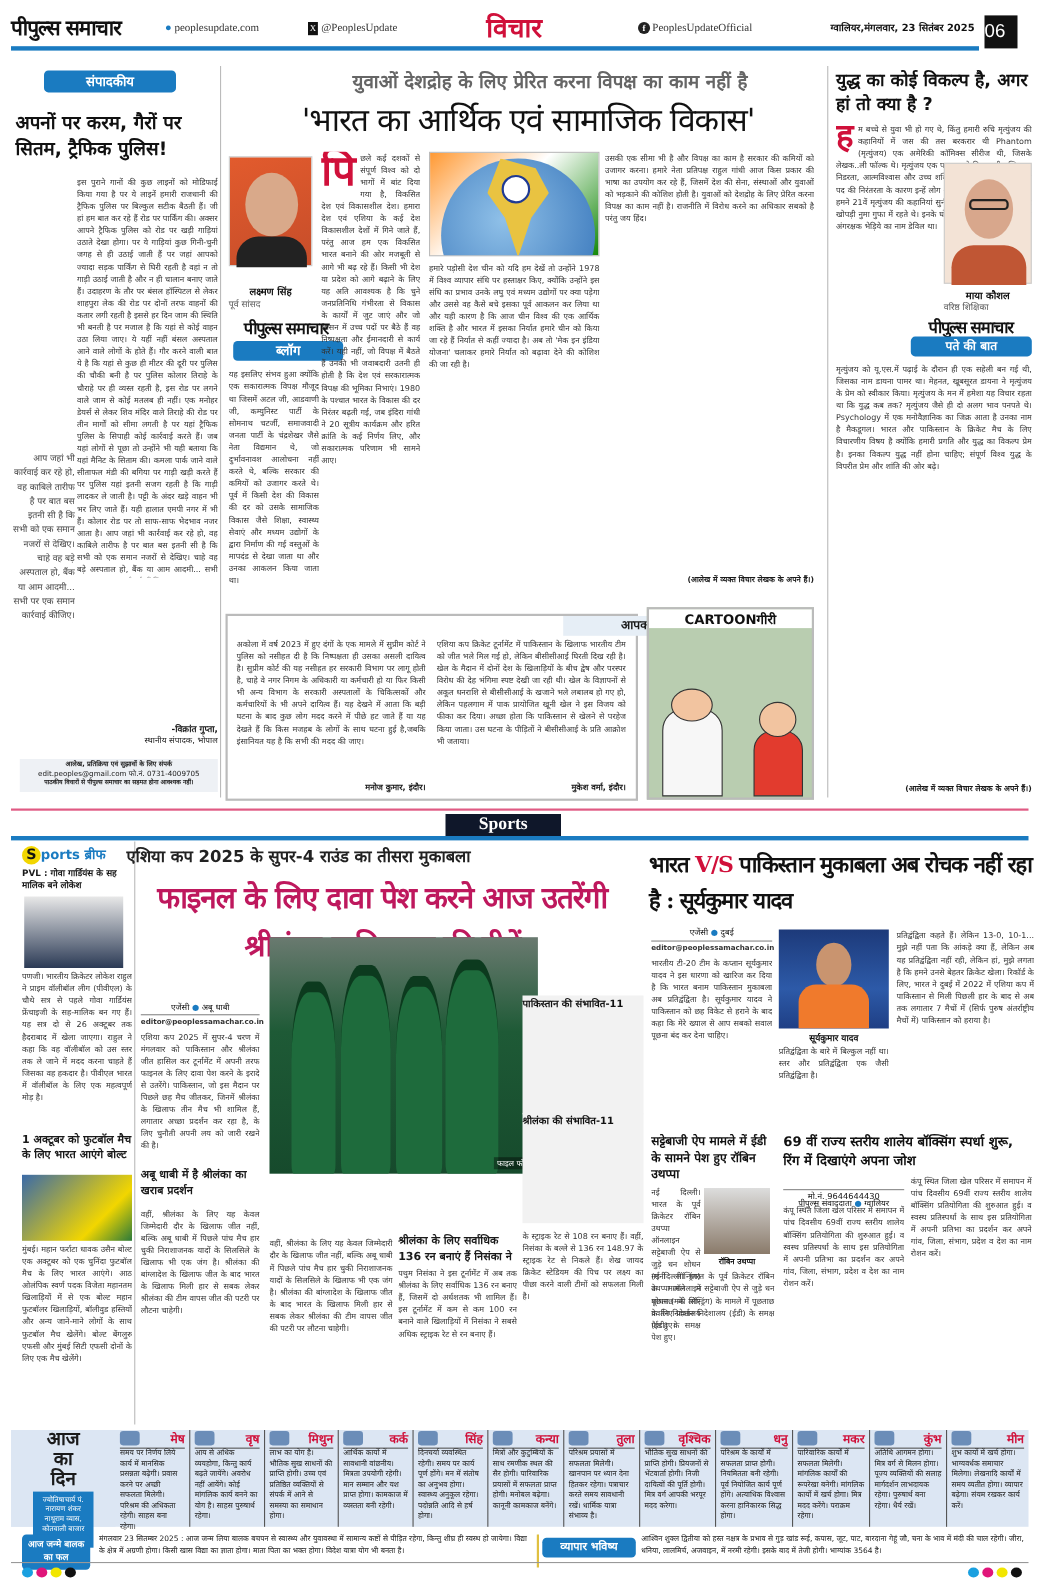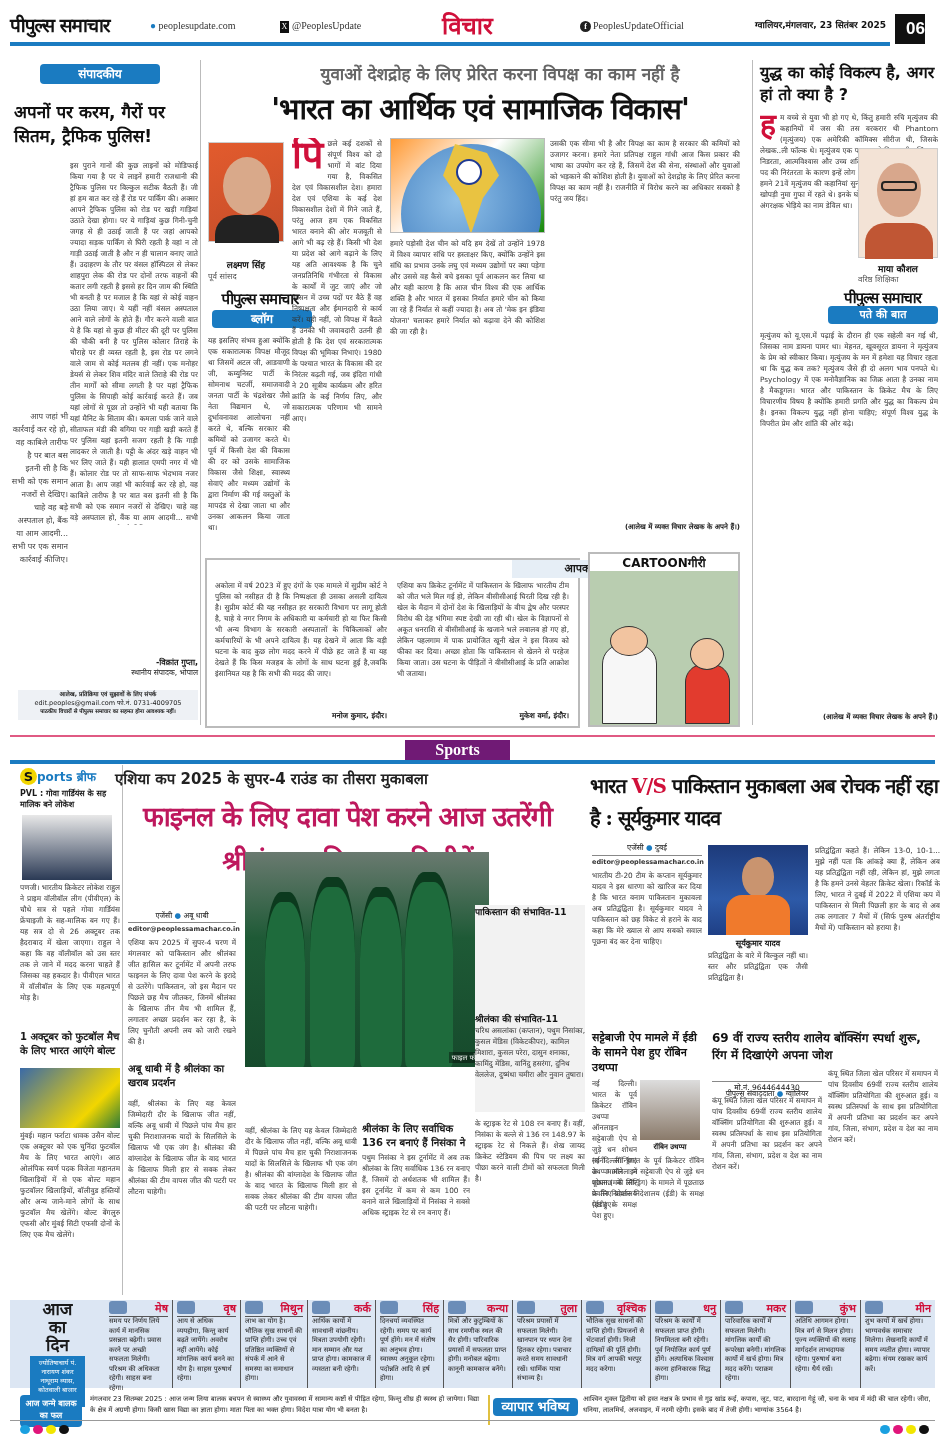--- a/index.html
+++ b/index.html
@@ -7,46 +7,46 @@
 .abs{position:absolute}
 .masthead{left:0;top:0;width:945px;height:46px}
 .logo{left:10px;top:12px;font-family:"DejaVu Serif",serif;font-weight:bold;font-size:19px;color:#111;letter-spacing:-1px}
 .site{left:150px;top:20px;font-size:10px;color:#333;font-family:"Liberation Serif",serif}
 .xhandle{left:280px;top:20px;font-size:10px;color:#333;font-family:"Liberation Serif",serif}
 .xicon{display:inline-block;width:9px;height:12px;background:#111;color:#fff;font-size:8px;text-align:center;line-height:12px;margin-right:3px}
 .section-title{left:442px;top:8px;font-size:24px;font-weight:bold;color:#d0103a;font-family:"DejaVu Serif",serif}
 .fb{left:580px;top:20px;font-size:10px;color:#333;font-family:"Liberation Serif",serif}
 .fbicon{display:inline-block;width:11px;height:11px;border-radius:50%;background:#222;color:#fff;font-size:8px;text-align:center;line-height:11px;margin-right:2px;font-weight:bold}
 .dateline{left:755px;top:18px;font-size:9px;font-weight:bold;color:#111}
-.pageno{left:895px;top:14px;width:30px;height:30px;background:#111;color:#fff;font-size:17px;font-weight:bold;text-align:right;line-height:30px;font-family:"Liberation Sans",sans-serif}
+.pageno{left:895px;top:14px;width:30px;height:30px;background:#111;color:#fff;font-size:17px;font-weight:normal;text-align:left;line-height:30px;font-family:"Liberation Sans",sans-serif}
 .bluebar{left:10px;top:42px;width:880px;height:4px;background:#1a7bc1}
 .tag-blue{background:#1a7bc1;color:#fff;border-radius:4px;text-align:center;font-weight:bold}
 .edit-tag{left:40px;top:64px;width:120px;height:20px;font-size:12px;line-height:20px}
 .edit-head{left:14px;top:100px;width:180px;font-size:17px;font-weight:bold;line-height:24px;color:#111}
 .col-text{font-size:7.3px;line-height:11px;color:#333;text-align:justify}
 .sub-kicker{left:250px;top:62px;width:500px;font-size:17px;color:#666;text-align:center;font-weight:bold}
-.main-head{left:205px;top:88px;width:550px;font-size:29px;font-weight:bold;color:#111;text-align:center;font-family:"DejaVu Serif",serif;letter-spacing:-1px}
+.main-head{left:205px;top:88px;width:550px;font-size:29px;font-weight:normal;color:#111;text-align:center;font-family:"DejaVu Serif",serif;letter-spacing:-1px}
 .photo{background:linear-gradient(160deg,#e25b2d,#c64d2a);border:1px solid #ccc}
 .face{position:absolute;border-radius:50%;background:#d9a98a}
 .caption-name{font-size:9px;font-weight:bold;text-align:center;color:#111}
 .caption-role{font-size:8px;text-align:left;color:#555}
 .minilogo{font-family:"DejaVu Serif",serif;font-weight:bold;color:#111;font-size:15px;text-align:center;letter-spacing:-1px}
 .redcap{font-size:38px;color:#d0103a;font-weight:bold;float:left;line-height:34px;margin-right:4px;font-family:"DejaVu Serif",serif}
 .india-img{background:linear-gradient(135deg,#ff9933 0%,#ffffff 45%,#138808 100%);border:1px solid #bbb}
 .globe{position:absolute;border-radius:50%;background:radial-gradient(circle at 40% 40%,#8fc0e8,#2d6db5);}
 .map{position:absolute;background:#e9c341;clip-path:polygon(30% 0,70% 10%,85% 35%,65% 60%,50% 100%,35% 60%,15% 35%);}
 .chakra{position:absolute;border-radius:50%;border:2px solid #1f3a93;background:#fff}
 .right-head{left:760px;top:62px;width:180px;font-size:16px;font-weight:bold;line-height:22px;color:#111}
 .letters{left:205px;top:558px;width:375px;height:170px;border:2px solid #bbb;background:#fff}
 .letters-tag{left:305px;top:0px;width:150px;height:18px;background:#e6eef6;font-size:11px;font-weight:bold;text-align:center;line-height:18px}
 .cartoon{left:588px;top:552px;width:152px;height:175px;border:2px solid #bbb;background:#b9cdb0}
 .cartoon-title{font-size:12px;font-weight:bold;color:#111;background:#fff;text-align:center}
 .bubble{background:#fff;border:1px solid #333;border-radius:50%;font-size:7px;text-align:center;padding:6px 8px;line-height:9px}
 .pinkrule{left:10px;top:735px;width:925px;height:2px;background:#e05a83}
-.sports-tag{left:405px;top:740px;width:105px;height:20px;background:#701a75;color:#fff;font-family:"Liberation Serif",serif;font-weight:bold;font-size:16px;text-align:center;line-height:20px}
+.sports-tag{left:405px;top:740px;width:105px;height:20px;background:#0f172a;color:#fff;font-family:"Liberation Serif",serif;font-weight:bold;font-size:16px;text-align:center;line-height:20px}
 .bluebar2{left:10px;top:760px;width:925px;height:4px;background:#1a7bc1}
 .brief-tag{left:20px;top:768px;font-size:12px;color:#1a7bc1;font-weight:bold}
 .brief-s{display:inline-block;width:17px;height:17px;border-radius:50%;background:#f2d600;color:#111;text-align:center;line-height:17px;font-size:13px}
 .brief-title{left:20px;top:788px;width:100px;font-size:8px;font-weight:bold;line-height:11px}
 .sports-kicker{left:115px;top:768px;width:460px;font-size:15px;font-weight:bold;color:#222}
 .sports-head{left:110px;top:795px;width:475px;font-size:27px;font-weight:bold;color:#be185d;line-height:44px;text-align:center;font-family:"DejaVu Serif",serif;letter-spacing:-1px}
 .agency{font-size:7.5px;text-align:center;color:#111}
 .agency .dot{color:#1a7bc1}
 .mail{font-size:6.5px;text-align:center;font-weight:bold;color:#333;border-top:1px solid #888;padding-top:2px}
 .team-photo{background:linear-gradient(180deg,#6a7a70 0%,#1e5a36 40%,#164a2c 100%)}
@@ -56,21 +56,21 @@
 .horo{left:10px;top:1300px;width:925px;height:88px;background:#dce6f3}
 .horo-left{left:10px;top:1300px;width:95px;height:88px;background:#dce6f3}
 .aaj{font-size:17px;font-weight:bold;text-align:center;line-height:18px}
 .jyotish{background:#1a7bc1;color:#fff;font-size:6.5px;text-align:center;padding:3px;line-height:9px}
 .sign{position:absolute;top:1300px;height:88px;border-right:1px solid #555;padding:2px 4px}
 .sign-name{font-size:11px;font-weight:bold;color:#d0103a;text-align:right;border-bottom:1px solid #555;line-height:14px}
 .sign-text{font-size:6.8px;line-height:9.5px;color:#222}
 .sign-icon{position:absolute;left:4px;top:1px;width:18px;height:13px;background:#6b8db8;border-radius:3px}
 .born-tag{left:20px;top:1395px;width:62px;height:32px;font-size:8px;line-height:12px;padding-top:3px}
 .born-text{left:90px;top:1394px;width:390px;font-size:6.8px;line-height:11px}
-.trade-tag{left:493px;top:1398px;width:85px;height:18px;font-size:13px;line-height:18px}
+.trade-tag{left:493px;top:1398px;width:85px;height:18px;font-size:10px;line-height:18px}
 .trade-text{left:583px;top:1394px;width:355px;font-size:6.8px;line-height:11px}
 .regdot{position:absolute;width:10px;height:9px;border-radius:50%}
 </style>
 </head>
 <body>
 
 <div class="abs masthead">
   <div class="abs logo"><span>पीपुल्स समाचार</span></div>
   <div class="abs site"><span style="color:#1a7bc1">● </span><span>peoplesupdate.com</span></div>
   <div class="abs xhandle"><span class="xicon">X</span><span>@PeoplesUpdate</span></div>
@@ -180,21 +180,20 @@
   <div class="player" style="left:160px;top:20px;width:48px;height:195px"></div>
   <div class="abs" style="right:4px;bottom:4px;font-size:7px;color:#fff;background:rgba(0,0,0,.4);padding:1px 3px">फाइल फोटो</div>
 </div>
 <div class="abs col-text" style="left:245px;top:1125px;width:112px;height:170px;overflow:hidden">वहीं, श्रीलंका के लिए यह केवल जिम्मेदारी दौर के खिलाफ जीत नहीं, बल्कि अबू धाबी में पिछले पांच मैच हार चुकी निराशाजनक यादों के सिलसिले के खिलाफ भी एक जंग है। श्रीलंका की बांग्लादेश के खिलाफ जीत के बाद भारत के खिलाफ मिली हार से सबक लेकर श्रीलंका की टीम वापस जीत की पटरी पर लौटना चाहेगी।</div>
 
 <div class="abs" style="left:475px;top:905px;width:110px;height:108px;background:#f2f2f2">
   <div class="kudi" style="font-size:9px">पाकिस्तान की संभावित-11</div>
 </div>
 <div class="abs" style="left:475px;top:1012px;width:110px;height:100px;background:#f2f2f2">
   <div class="kudi" style="font-size:9px">श्रीलंका की संभावित-11</div>
-  <div class="col-text" style="text-align:left">चरिथ असलांका (कप्तान), पथुम निसांका, कुसल मेंडिस (विकेटकीपर), कामिल मिशारा, कुसल परेरा, दासुन शनाका, कामिंदु मेंडिस, वानिंदु हसरंगा, दुनिथ वेललेज, दुष्मंथा चमीरा और नुवान तुषारा।</div>
 </div>
 <div class="abs" style="left:362px;top:1122px;width:108px;font-size:10px;font-weight:bold;line-height:14px">श्रीलंका के लिए सर्वाधिक 136 रन बनाएं हैं निसंका ने</div>
 <div class="abs col-text" style="left:362px;top:1152px;width:108px;height:140px;overflow:hidden">पथुम निसंका ने इस टूर्नामेंट में अब तक श्रीलंका के लिए सर्वाधिक 136 रन बनाए हैं, जिसमें दो अर्धशतक भी शामिल हैं। इस टूर्नामेंट में कम से कम 100 रन बनाने वाले खिलाड़ियों में निसंका ने सबसे अधिक स्ट्राइक रेट से रन बनाए हैं।</div>
 <div class="abs col-text" style="left:475px;top:1118px;width:110px;height:175px;overflow:hidden">के स्ट्राइक रेट से 108 रन बनाए हैं। वहीं, निसंका के बल्ले से 136 रन 148.97 के स्ट्राइक रेट से निकले हैं। शेख जायद क्रिकेट स्टेडियम की पिच पर लक्ष्य का पीछा करने वाली टीमों को सफलता मिली है।</div>
 
 <div class="abs" style="left:590px;top:770px;width:350px;font-size:20px;font-weight:bold;line-height:32px;color:#111;font-family:'DejaVu Serif',serif;letter-spacing:-1px"><span>भारत </span><span style="color:#d0103a">V/S</span><span> पाकिस्तान मुकाबला अब रोचक नहीं रहा है : सूर्यकुमार यादव</span></div>
 <div class="abs agency" style="left:592px;top:842px;width:110px"><span>एजेंसी</span> <span class="dot">●</span> <span>दुबई</span></div>
 <div class="abs mail" style="left:592px;top:855px;width:110px">editor@peoplessamachar.co.in</div>
 <div class="abs col-text" style="left:592px;top:870px;width:110px;height:150px;overflow:hidden">भारतीय टी-20 टीम के कप्तान सूर्यकुमार यादव ने इस धारणा को खारिज कर दिया है कि भारत बनाम पाकिस्तान मुकाबला अब प्रतिद्वंद्विता है। सूर्यकुमार यादव ने पाकिस्तान को छह विकेट से हराने के बाद कहा कि मेरे ख्याल से आप सबको सवाल पूछना बंद कर देना चाहिए।</div>
 <div class="abs" style="left:708px;top:845px;width:100px;height:90px;background:linear-gradient(180deg,#1d3a7a 0%,#2d5aa8 60%,#1f3f85 100%);overflow:hidden">

